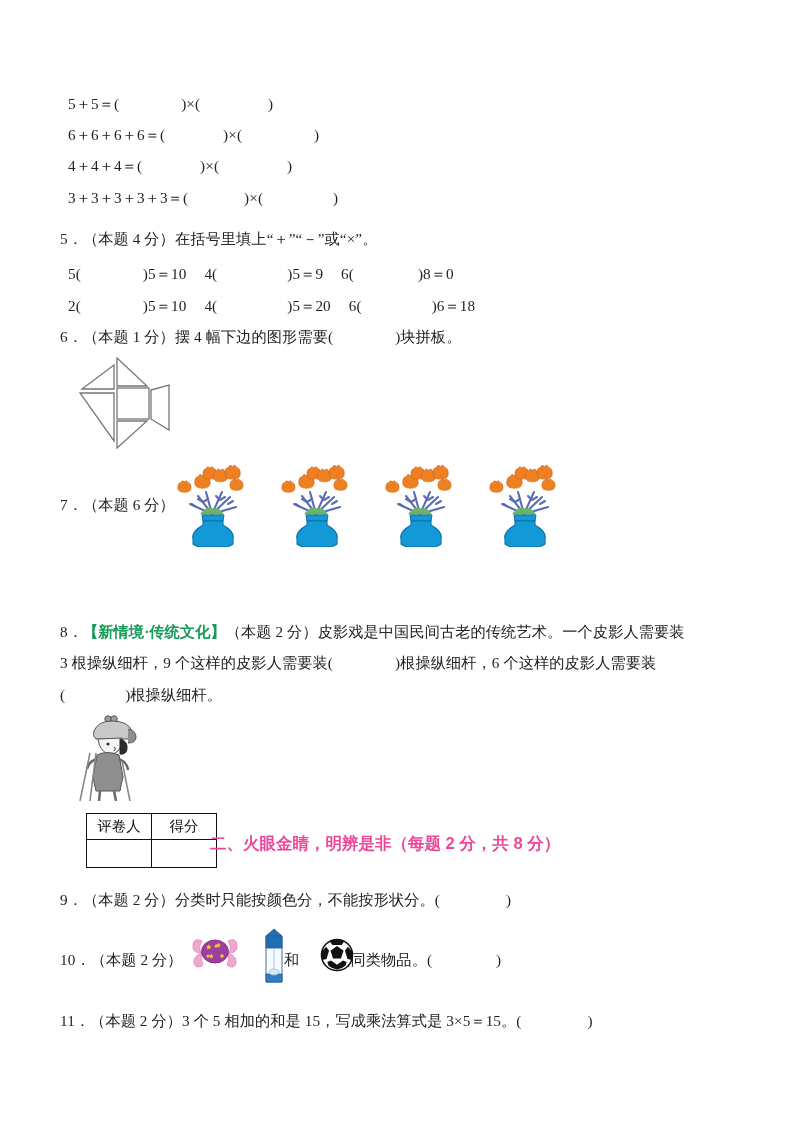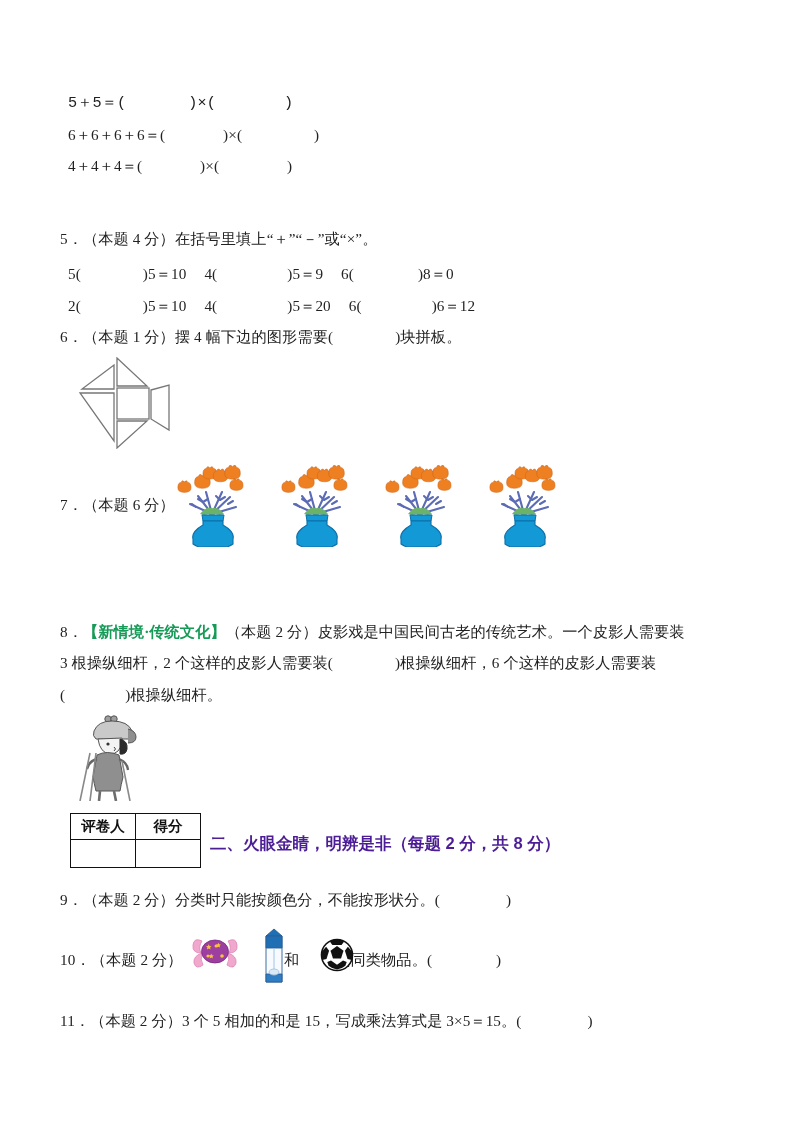--- a/index.html
+++ b/index.html
@@ -37,21 +37,21 @@
   }
   .hl-green {
     color: #159a58;
     font-weight: 700;
   }
   .sect-head {
     position: absolute;
     font-family: "Liberation Sans", sans-serif;
     font-weight: 700;
     font-size: 16.5px;
-    color: #4c1d95;
+    color: #ec4899;
     white-space: nowrap;
   }
   
   .score-table {
     position: absolute;
     border-collapse: collapse;
   }
   .score-table td {
     border: 1.4px solid #111;
     width: 64px;
@@ -67,41 +67,44 @@
 
   
   .fig { position: absolute; }
   svg { display: block; }
 </style>
 </head>
 <body>
 
 <div class="page">
 
-  <div class="line eq" style="left:68px; top:96px;font-family:Liberation Mono, monospace;">
+  <div class="line eq" style="left:68px; top:96px;">
     <span>5＋5＝(</span><span class="blank-gap" style="width:62px"></span><span>)×(</span><span class="blank-gap" style="width:68px"></span><span>)</span>
   </div>
 
   <div class="line eq" style="left:68px; top:127px;">
     <span>6＋6＋6＋6＝(</span><span class="blank-gap" style="width:58px"></span><span>)×(</span><span class="blank-gap" style="width:72px"></span><span>)</span>
   </div>
 
   <div class="line eq" style="left:68px; top:158px;text-align:center;">
     <span>4＋4＋4＝(</span><span class="blank-gap" style="width:58px"></span><span>)×(</span><span class="blank-gap" style="width:68px"></span><span>)</span>
   </div>
 
+  <div class="line eq" style="left:68px; top:190px;">
+    <span>3＋3＋3＋3＋3＝(</span><span class="blank-gap" style="width:56px"></span><span>)×(</span><span class="blank-gap" style="width:70px"></span><span>)</span>
+  </div>
 
   <div class="line" style="left:60px; top:231px;">5．（本题 4 分）在括号里填上“＋”“－”或“×”。</div>
 
   <div class="line eq" style="left:68px; top:266px;">
     <span>5(</span><span class="blank-gap" style="width:62px"></span><span>)5＝10</span><span class="blank-gap" style="width:18px"></span><span>4(</span><span class="blank-gap" style="width:70px"></span><span>)5＝9</span><span class="blank-gap" style="width:18px"></span><span>6(</span><span class="blank-gap" style="width:64px"></span><span>)8＝0</span>
   </div>
 
   <div class="line eq" style="left:68px; top:298px;">
-    <span>2(</span><span class="blank-gap" style="width:62px"></span><span>)5＝10</span><span class="blank-gap" style="width:18px"></span><span>4(</span><span class="blank-gap" style="width:70px"></span><span>)5＝20</span><span class="blank-gap" style="width:18px"></span><span>6(</span><span class="blank-gap" style="width:70px"></span><span>)6＝12</span>
+    <span>2(</span><span class="blank-gap" style="width:62px"></span><span>)5＝10</span><span class="blank-gap" style="width:18px"></span><span>4(</span><span class="blank-gap" style="width:70px"></span><span>)5＝20</span><span class="blank-gap" style="width:18px"></span><span>6(</span><span class="blank-gap" style="width:70px"></span><span>)6＝18</span>
   </div>
 
   <div class="line" style="left:60px; top:329px;">
     <span>6．（本题 1 分）摆 4 幅下边的图形需要(</span><span class="blank-gap" style="width:62px"></span><span>)块拼板。</span>
   </div>
 
   <div class="fig" style="left:68px; top:357px;">
     <svg width="112" height="92" viewBox="0 0 112 92">
       <g fill="none" stroke="#888" stroke-width="1.3" stroke-linejoin="miter">
 
@@ -159,21 +162,21 @@
     </svg>
   </div>
 
 
 
   <div class="line" style="left:60px; top:624px;">
     <span>8．</span><span class="hl-green">【新情境·传统文化】</span><span>（本题 2 分）皮影戏是中国民间古老的传统艺术。一个皮影人需要装</span>
   </div>
 
   <div class="line" style="left:60px; top:655px;">
-    <span>3 根操纵细杆，2 个这样的皮影人需要装(</span><span class="blank-gap" style="width:62px"></span><span>)根操纵细杆，6 个这样的皮影人需要装</span>
+    <span>3 根操纵细杆，9 个这样的皮影人需要装(</span><span class="blank-gap" style="width:62px"></span><span>)根操纵细杆，6 个这样的皮影人需要装</span>
   </div>
 
   <div class="line" style="left:60px; top:687px;">
     <span>(</span><span class="blank-gap" style="width:60px"></span><span>)根操纵细杆。</span>
   </div>
 
   <div class="fig" style="left:70px; top:709px;">
     <svg width="84" height="92" viewBox="0 0 84 92">
       <g stroke="#555" fill="#bdbdbd" stroke-width="1">
 
@@ -197,21 +200,21 @@
         <path d="M30,82 l-1,10" stroke="#6d6d6d" stroke-width="2.6" fill="none"></path>
         <path d="M44,82 l2,10" stroke="#6d6d6d" stroke-width="2.6" fill="none"></path>
 
         <path d="M20,44 L10,92" stroke="#888" stroke-width="1.6" fill="none"></path>
         <path d="M26,44 L20,92" stroke="#888" stroke-width="1.6" fill="none"></path>
         <path d="M52,52 L60,92" stroke="#888" stroke-width="1.6" fill="none"></path>
       </g>
     </svg>
   </div>
 
-  <table class="score-table" style="left:70px; top:813px;font-weight:bold;">
+  <table class="score-table" style="left:86px; top:813px;">
     <tbody>
         <tr>
       <td>评卷人</td>
       <td>得分</td>
     </tr>
     <tr>
       <td class="empty"></td>
       <td class="empty"></td>
     </tr>
   </tbody>

